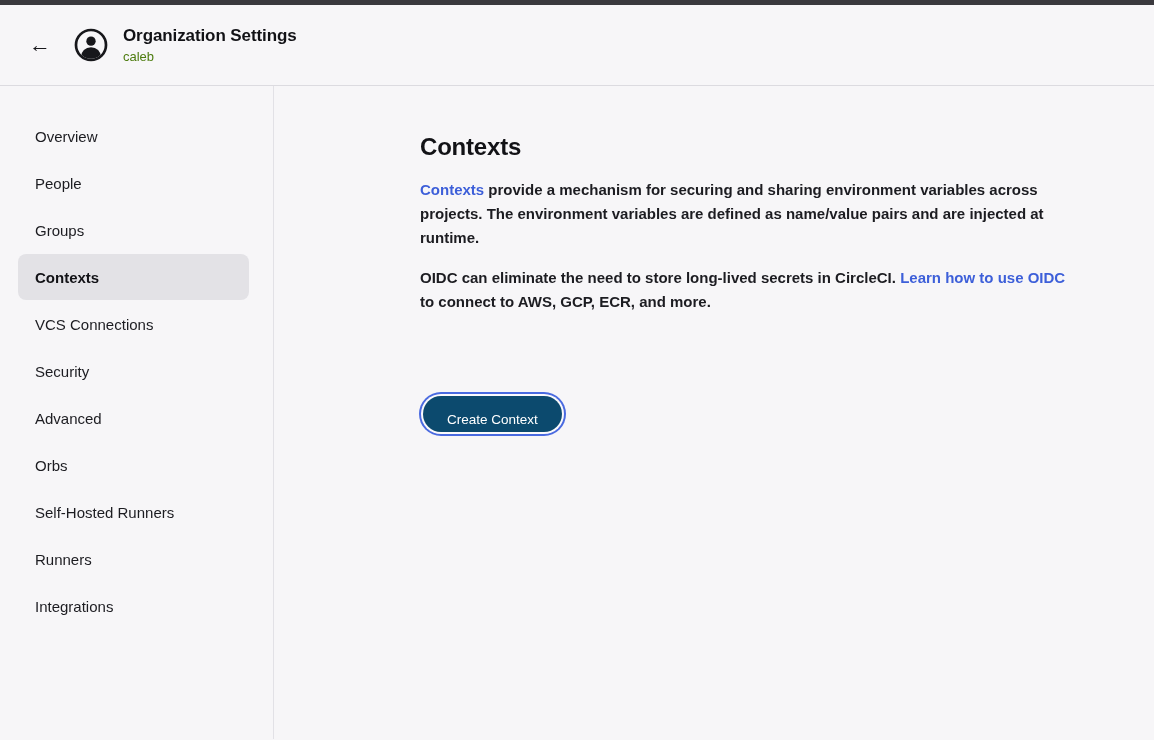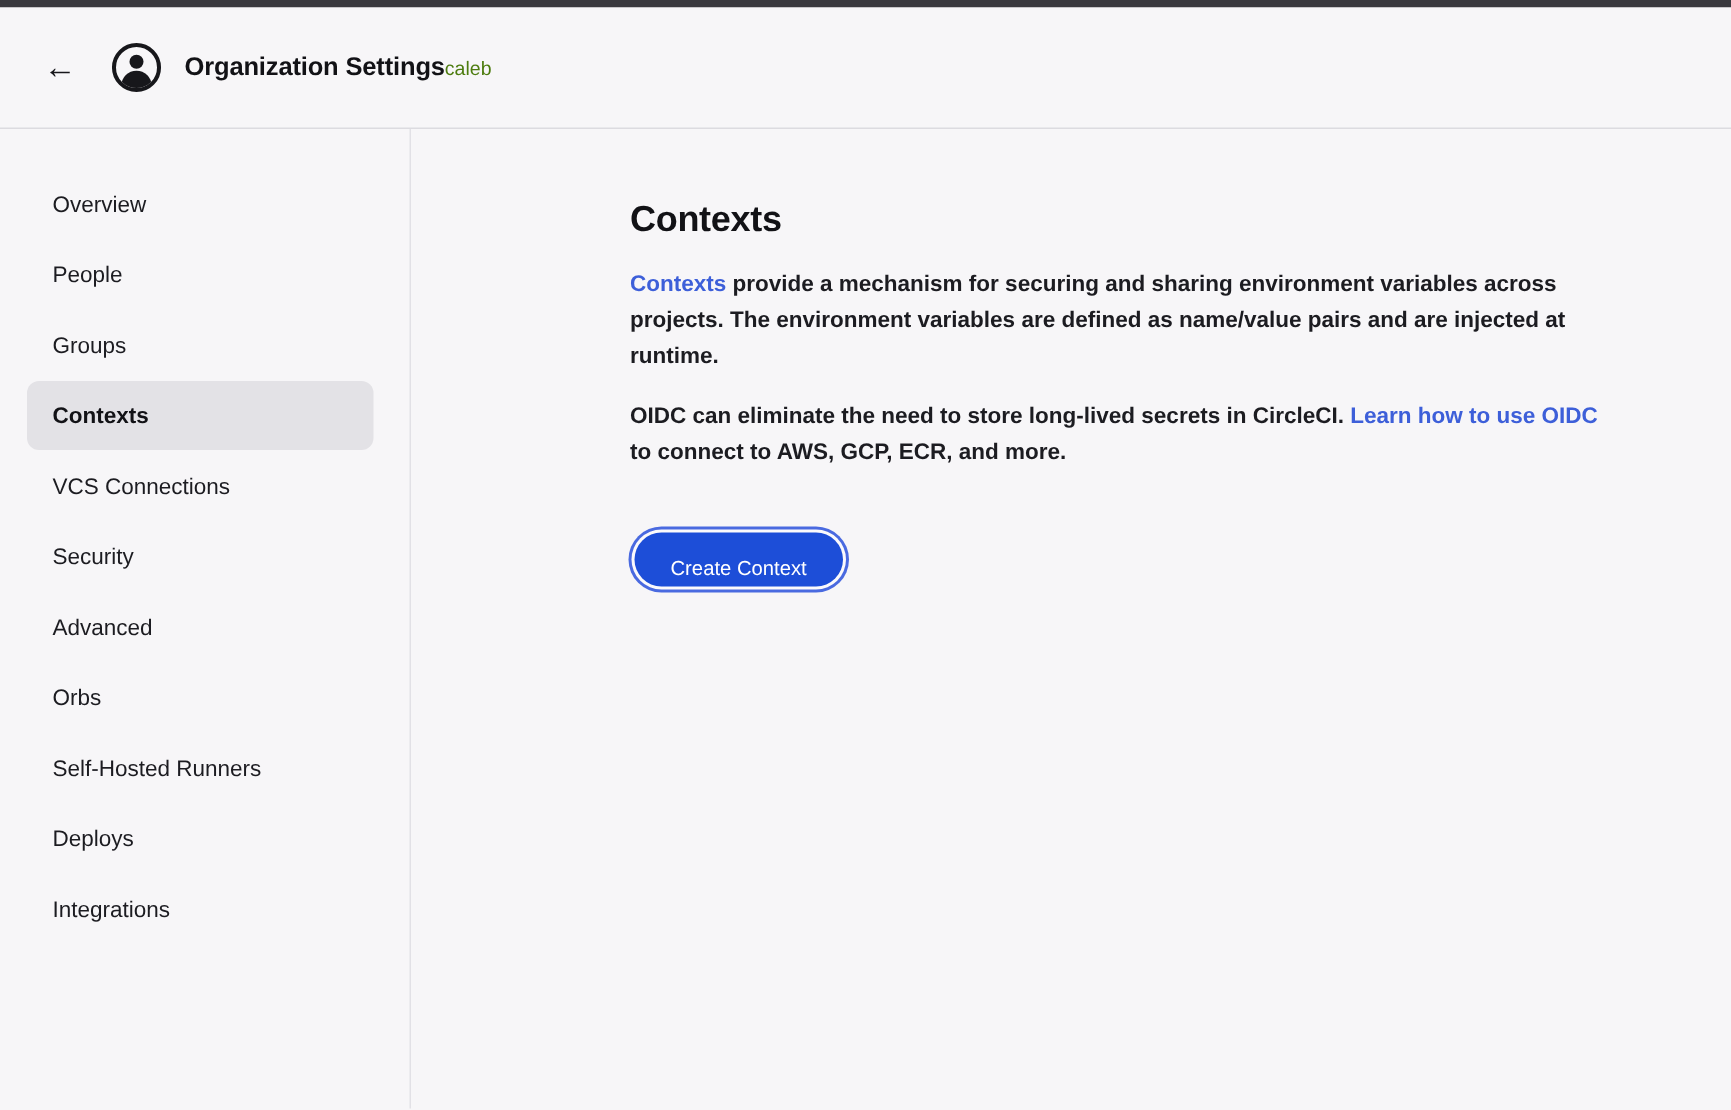--- a/index.html
+++ b/index.html
@@ -31,21 +31,21 @@
     color: #17171b;
     cursor: pointer;
     margin-right: 16px;
     text-align: center;
   }
   .avatar {
     width: 34px; height: 34px;
     margin-right: 15px;
     flex: 0 0 auto;
   }
-  .header-titles { display: flex; flex-direction: row; }
+  .header-titles { display: flex; flex-direction: column; }
   .header-title {
     font-size: 17px;
     font-weight: bold;
     color: #121216;
     letter-spacing: -0.1px;
   }
   .header-subtitle {
     font-size: 13px;
     color: #4d7c0f;
     margin-top: 3px;
@@ -98,26 +98,27 @@
     color: #3d5fd9;
     text-decoration: none;
     cursor: pointer;
   }
   .btn-row { margin-top: 41px; padding-left: 3px; }
   .create-btn {
     height: 36px;
     padding: 16px 24px;
     border: none;
     border-radius: 18px;
-    background: #1d4ed8;
+    background: #0c4a6e;
     color: #ffffff;
     font-size: 13.5px;
     font-family: "Liberation Sans", sans-serif;
     cursor: pointer;
     box-shadow: 0 0 0 2px #fbfafc, 0 0 0 4px #4a6ae0;
+    margin-top: 41px;
   }
 </style>
 </head>
 <body>
 
 <div class="topbar"></div>
 
 <header class="header">
   <button class="back-btn">←</button>
   <span class="avatar">
@@ -142,21 +143,21 @@
   <nav class="sidebar">
     <div class="nav-item">Overview</div>
     <div class="nav-item">People</div>
     <div class="nav-item">Groups</div>
     <div class="nav-item active">Contexts</div>
     <div class="nav-item">VCS Connections</div>
     <div class="nav-item">Security</div>
     <div class="nav-item">Advanced</div>
     <div class="nav-item">Orbs</div>
     <div class="nav-item">Self-Hosted Runners</div>
-    <div class="nav-item">Deploys</div>
+    <div class="nav-item">Runners</div>
     <div class="nav-item">Integrations</div>
   </nav>
 
   <main class="main">
     <div class="content">
       <h1 class="page-heading">Contexts</h1>
 
       <p class="para">
         <a>Contexts</a><span> provide a mechanism for securing and sharing environment variables across projects. The environment variables are defined as name/value pairs and are injected at runtime.</span>
       </p>

